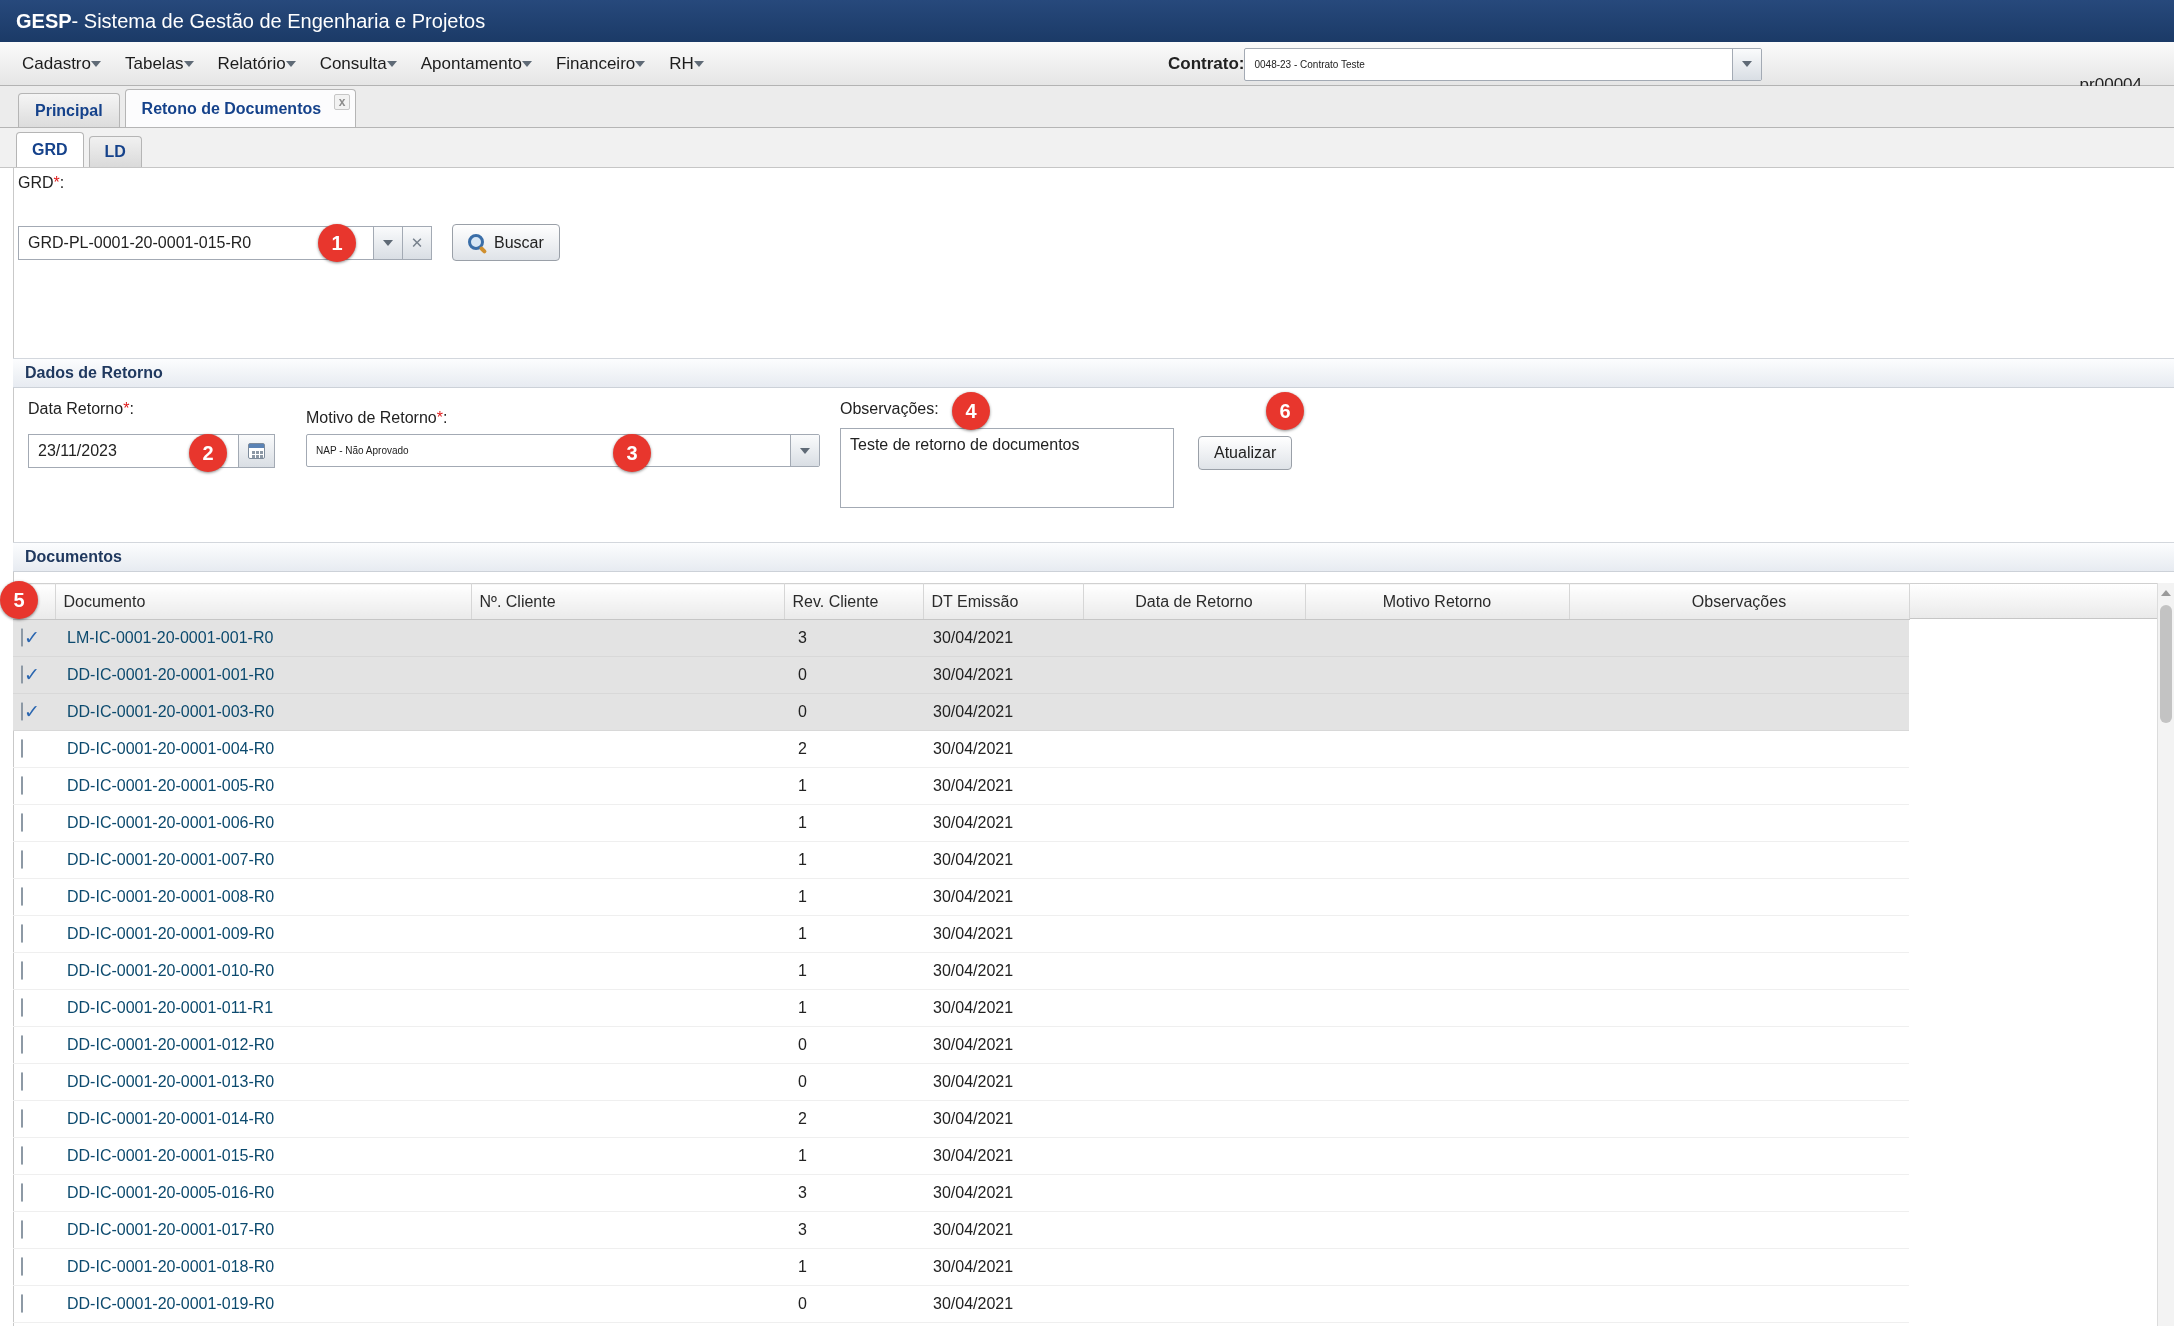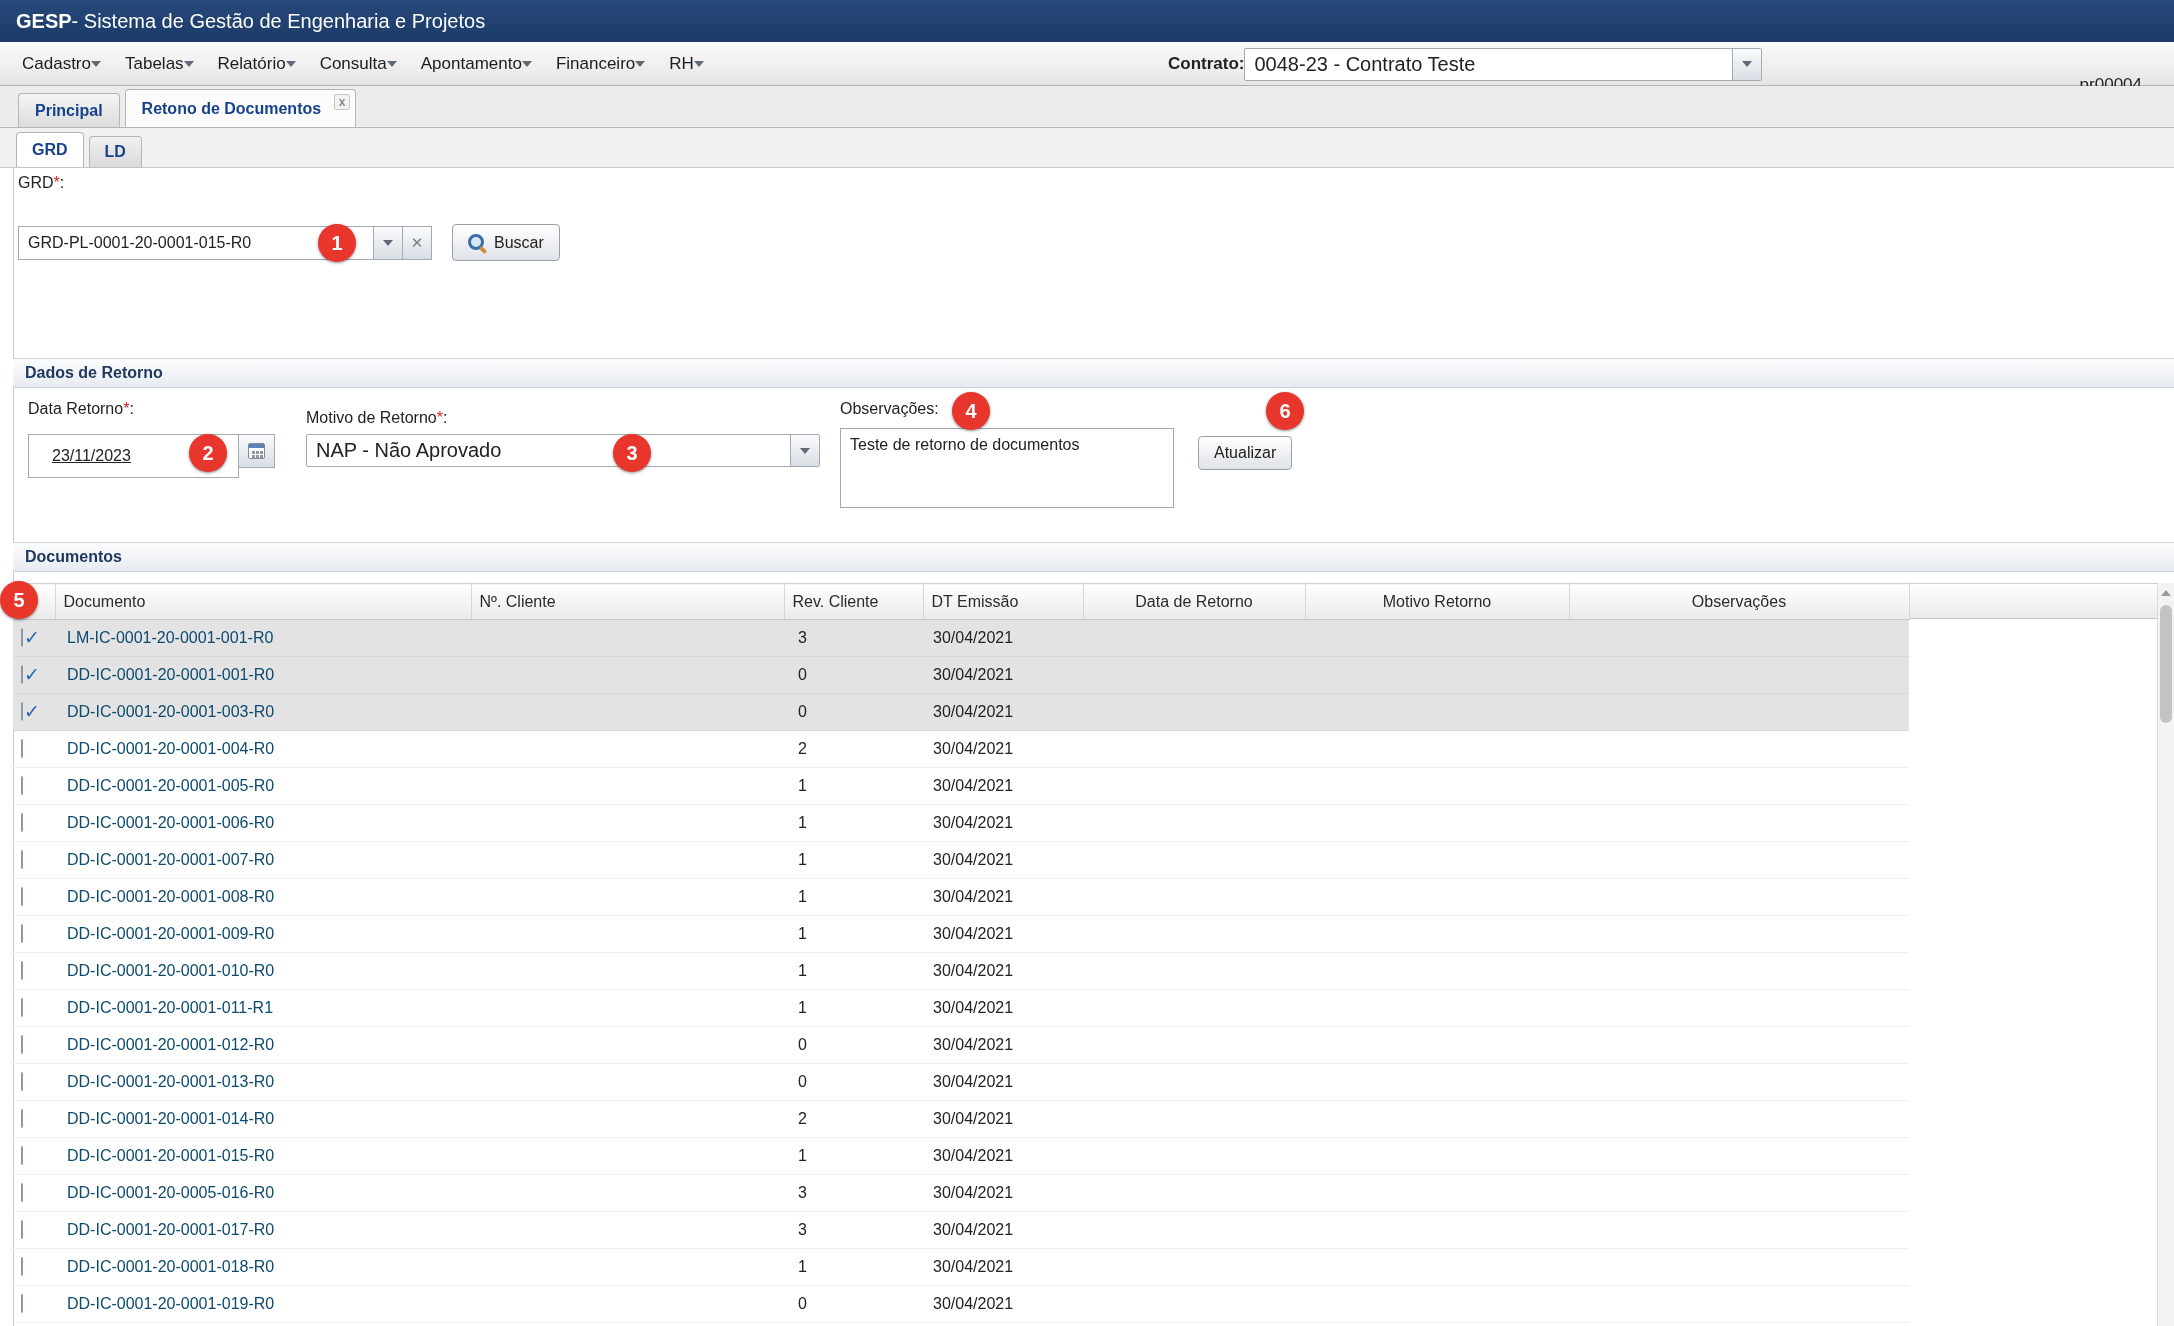--- a/index.html
+++ b/index.html
@@ -17,21 +17,21 @@
   .menubar { position:absolute; top:42px; left:0; right:0; height:44px;
     background:linear-gradient(#fbfbfb,#e5e5e5); border-bottom:1px solid #b3b3b3;
     display:flex; align-items:center; padding:0 10px; }
   .menu-item { display:flex; align-items:center; gap:0; padding:7px 12px; font-size:17px; color:#1c1c1c;
     border-radius:3px; cursor:default; white-space:nowrap; }
   .caret { width:0; height:0; border-left:5px solid transparent; border-right:5px solid transparent;
     border-top:6px solid #5f6a76; }
   .contract-group { position:absolute; left:1168px; top:0; height:44px; display:flex; align-items:center; gap:0; }
   .contract-label { font-weight:bold; font-size:17px; white-space:nowrap; }
   .combo { display:flex; height:33px; border:1px solid #a3aab4; background:#fff; border-radius:2px; overflow:hidden; }
-  .combo .text { padding:0 9px; display:flex; align-items:center; font-size:20px; white-space:nowrap; overflow:hidden; flex:1; }
+  .combo .text { padding:0 9px; display:flex; align-items:center; font-size:10px; white-space:nowrap; overflow:hidden; flex:1; }
   .trigger { width:29px; border-left:1px solid #a3aab4; background:linear-gradient(#fafbfc,#d9dee4);
     display:flex; align-items:center; justify-content:center; flex:none; }
   .contract-combo { width:518px; }
   .user-menu { position:absolute; right:14px; top:0; height:53px; display:flex; align-items:flex-end; gap:8px; font-size:17px; }
 
   
   .tabstrip { position:absolute; top:86px; left:0; right:0; height:42px; background:#ececec;
     border-bottom:1px solid #b5b5b5; display:flex; align-items:flex-end; padding-left:18px; gap:5px; }
   .tab { position:relative; height:34px; display:flex; align-items:center; padding:0 16px;
     border:1px solid #b5b5b5; border-bottom:none; border-radius:4px 4px 0 0;
@@ -67,22 +67,22 @@
     right:-2px; bottom:-1px; transform:rotate(45deg); border-radius:2px; }
 
   
   .section-header { position:absolute; left:13px; right:0; height:30px;
     background:linear-gradient(#fcfdfe,#e7ebf1); border-top:1px solid #d3d7dd; border-bottom:1px solid #ccd1d8;
     display:flex; align-items:center; padding-left:12px; font-size:16px; font-weight:bold; color:#20395f; }
 
   
   .field-label { position:absolute; top:400px; font-size:16px; white-space:nowrap; }
   .date-field { position:absolute; left:28px; top:434px; height:34px; display:flex; }
-  .date-field .field { width:211px; height:44px; border:1px solid #a3aab4; background:#fff;
-    display:flex; align-items:center; padding:0 23px;text-decoration:underline; }
+  .date-field .field { width:211px; height:34px; border:1px solid #a3aab4; background:#fff;
+    display:flex; align-items:center; padding:0 9px; }
   .date-field .btn-trigger { width:36px; height:34px; border:1px solid #a3aab4; border-left:none;
     background:linear-gradient(#fafbfc,#d9dee4); display:flex; align-items:center; justify-content:center; }
   .cal-icon { position:relative; width:17px; height:16px; border:1px solid #7d8b9b; background:#fff; border-radius:2px; }
   .cal-icon::before { content:''; position:absolute; top:0; left:0; right:0; height:4px; background:#5b83b5; }
   .cal-icon::after { content:''; position:absolute; left:3px; top:7px; width:3px; height:3px; background:#8c98a5;
     box-shadow:4px 0 #8c98a5, 8px 0 #8c98a5, 0 4px #8c98a5, 4px 4px #8c98a5, 8px 4px #8c98a5; }
   .motivo-combo { position:absolute; left:306px; top:434px; width:514px; }
   .obs-box { position:absolute; left:840px; top:428px; width:334px; height:80px; border:1px solid #a3aab4;
     background:#fff; padding:6px 9px; font-size:16px; line-height:20px; }
   .atualizar-btn { position:absolute; left:1198px; top:436px; height:34px; display:flex; align-items:center;

